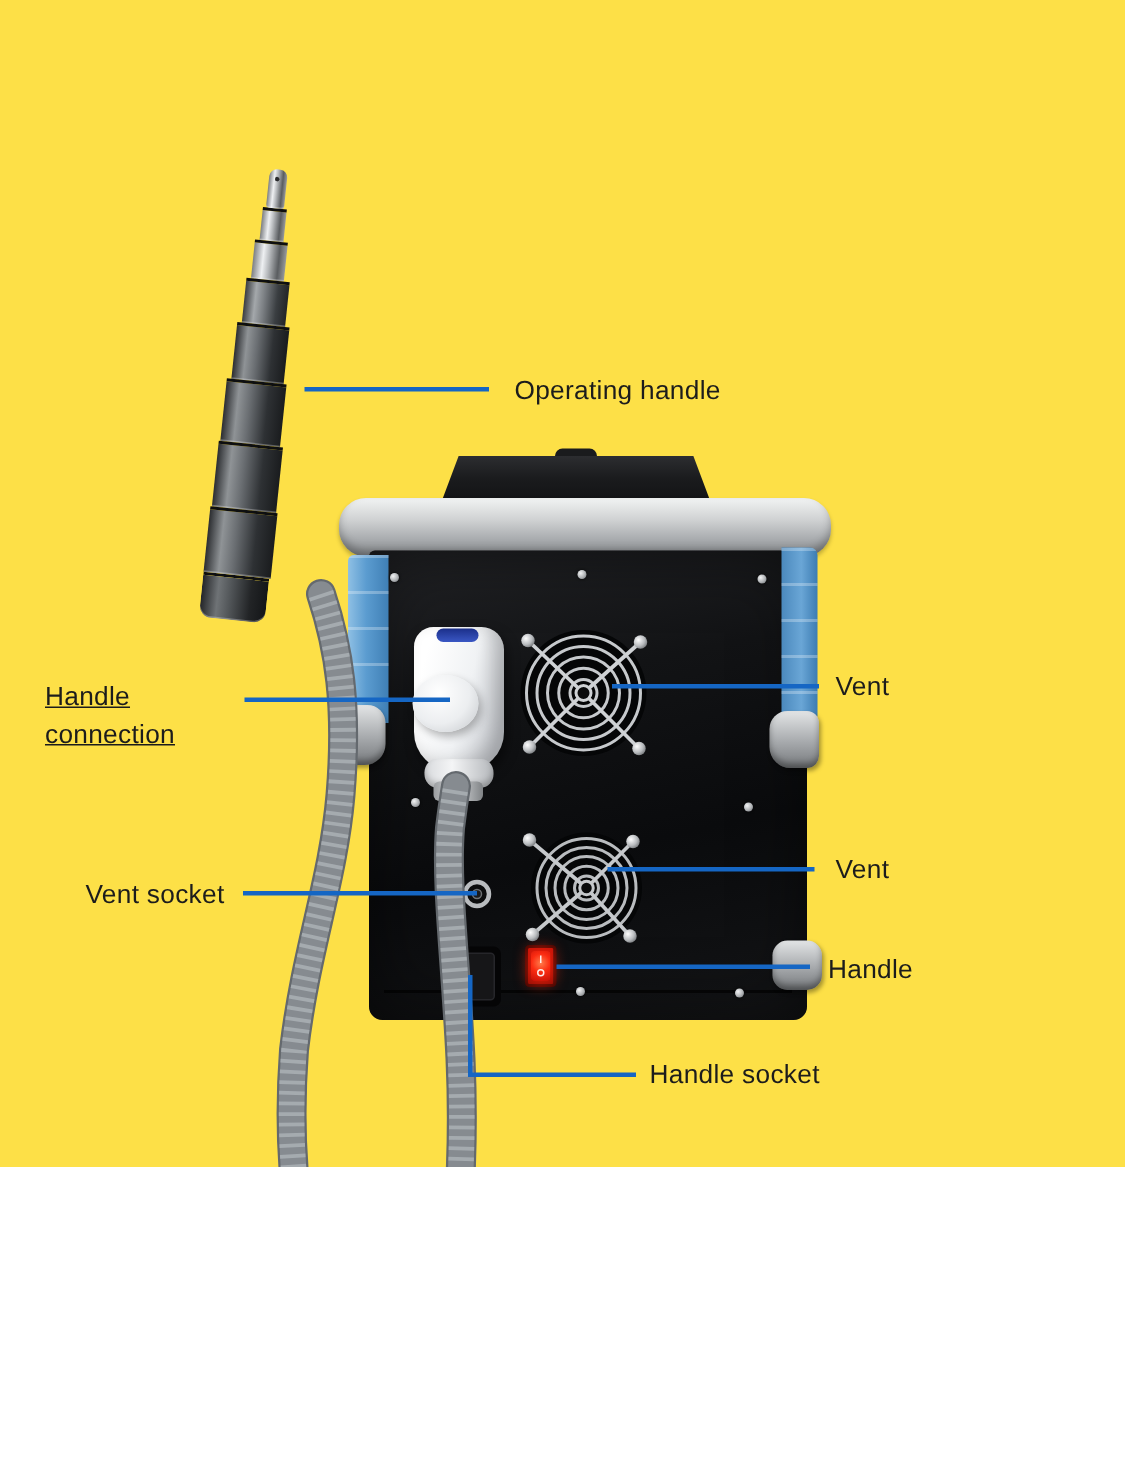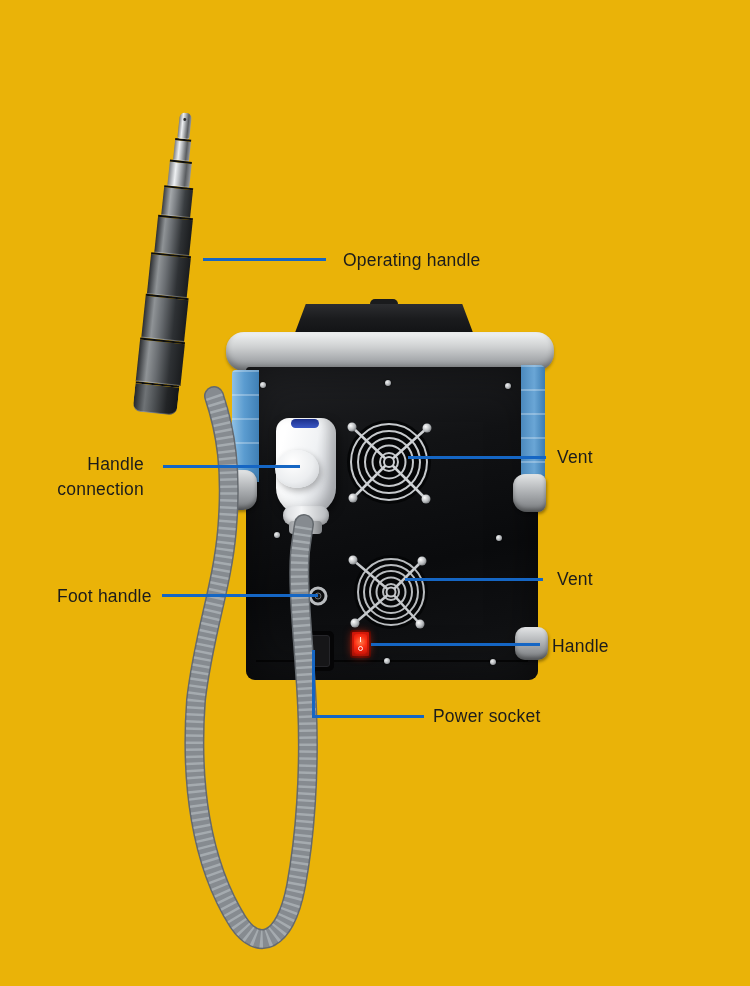--- a/index.html
+++ b/index.html
@@ -1,22 +1,22 @@
 <!DOCTYPE html>
 <html><head>
 <meta charset="utf-8">
 <style>
   html,body{margin:0;padding:0;background:#fff;}
-  .canvas{position:relative;width:750px;height:986px;background:#eab308;overflow:hidden;
+  .canvas{position:relative;width:750px;height:778px;background:#fde047;overflow:hidden;
           font-family:"Liberation Sans",sans-serif;}
   .abs{position:absolute;}
 
   
   .lbl{position:absolute;font-size:17.5px;color:#1c1c1c;letter-spacing:.2px;white-space:nowrap;z-index:60;}
-  .lbl-multi{white-space:normal;text-align:right;line-height:25px;}
+  .lbl-multi{white-space:normal;text-align:left;line-height:25px;text-decoration:underline;}
 
   
   .cline{position:absolute;background:#1566c4;z-index:50;}
   .cline.h{height:3px;}
   .cline.v{width:3px;}
 
   
   .lid{left:293px;top:304px;width:182px;height:34px;
        background:linear-gradient(180deg,#2c2d30 0%,#1a1b1d 45%,#101113 100%);
        clip-path:polygon(7% 0,93% 0,100% 100%,0 100%);z-index:5;}
@@ -236,18 +236,18 @@
   <div class="cline h" style="left:408px;top:456px;width:138px;"></div>
   <div class="cline h" style="left:162px;top:594px;width:156px;"></div>
   <div class="cline h" style="left:405px;top:578px;width:138px;"></div>
   <div class="cline h" style="left:371px;top:643px;width:169px;"></div>
   <div class="cline v" style="left:312px;top:650px;height:68px;"></div>
   <div class="cline h" style="left:312px;top:715px;width:112px;"></div>
 
   <div class="lbl" style="left:343px;top:250px;">Operating handle</div>
   <div class="lbl lbl-multi" style="left:30px;top:452px;width:114px;">Handle connection</div>
   <div class="lbl" style="left:557px;top:447px;">Vent</div>
-  <div class="lbl" style="left:57px;top:586px;">Foot handle</div>
+  <div class="lbl" style="left:57px;top:586px;">Vent socket</div>
   <div class="lbl" style="left:557px;top:569px;">Vent</div>
   <div class="lbl" style="left:552px;top:636px;">Handle</div>
-  <div class="lbl" style="left:433px;top:706px;">Power socket</div>
+  <div class="lbl" style="left:433px;top:706px;">Handle socket</div>
 
 </div>
 
 </body></html>

